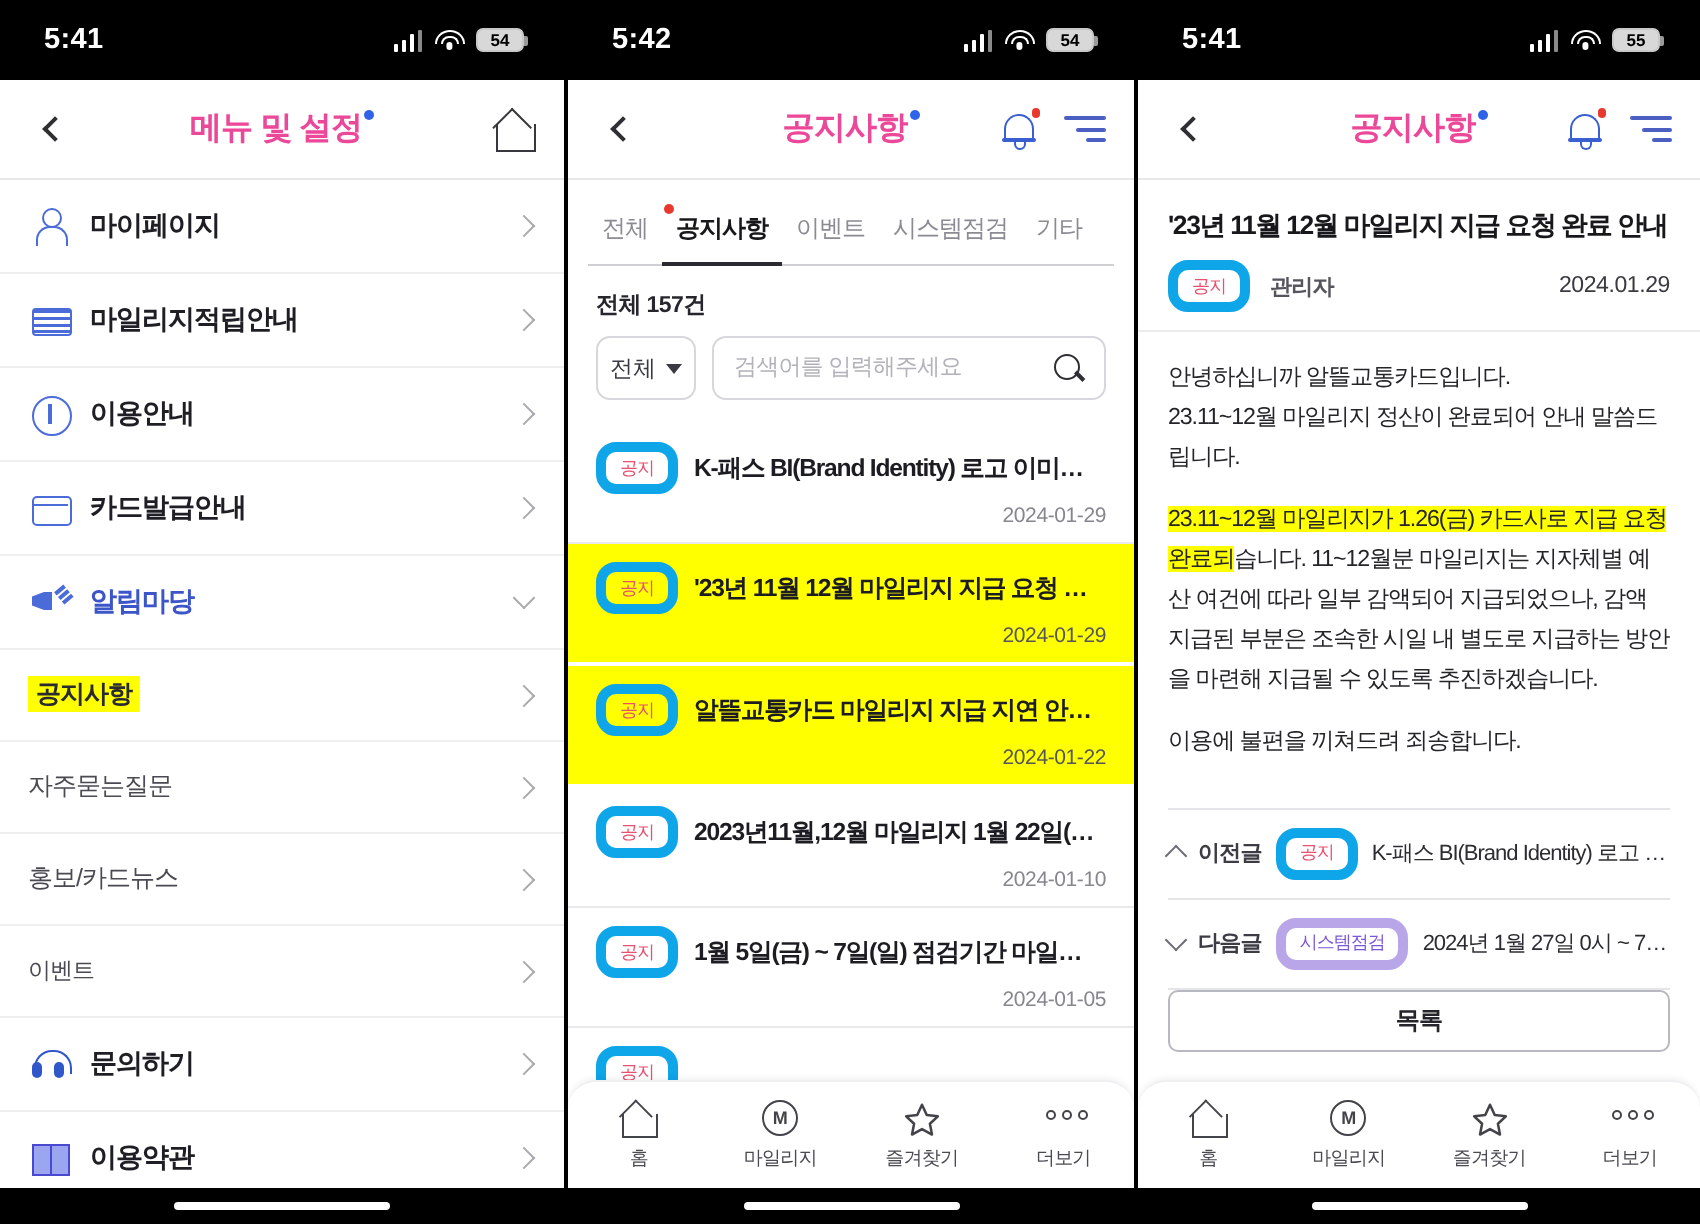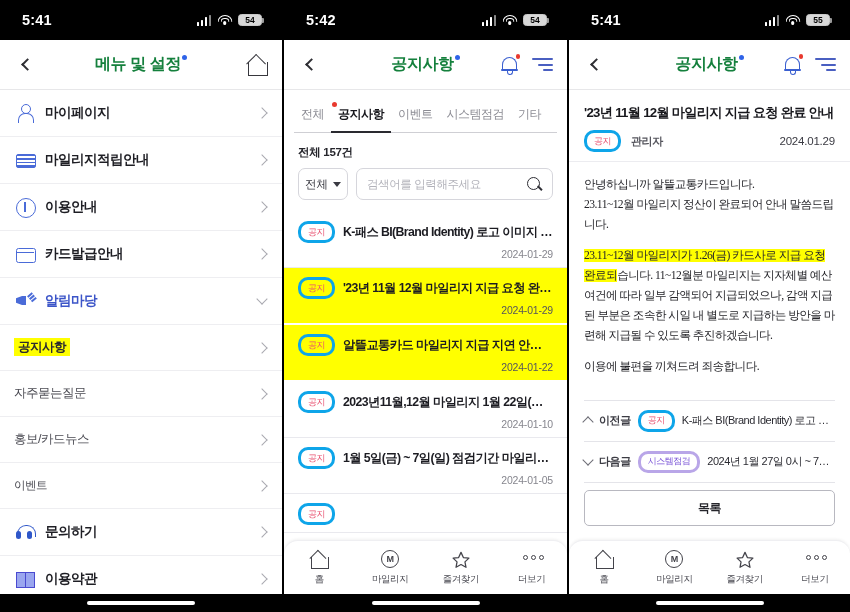--- a/index.html
+++ b/index.html
@@ -49,21 +49,21 @@
   .appbar {
     height: 50px; flex:0 0 50px; background:#fff;
     display:flex; align-items:center; position:relative;
     border-bottom: 1px solid #e7e7e9;
     padding: 0 14px;
   }
   .back-btn { width:26px; height:30px; display:flex; align-items:center; justify-content:center; cursor:pointer; }
   .chev-l { width:9px; height:9px; border-left:2px solid #2e2e33; border-bottom:2px solid #2e2e33; transform: rotate(45deg); }
   .appbar-title {
     position:absolute; left:0; right:0; text-align:center;
-    font-size:16px; font-weight:700; color:#15803d; letter-spacing:-0.4px;
+    font-size:16px; font-weight:700; color:#ec4899; letter-spacing:-0.4px;
     pointer-events:none;
   }
   .appbar-title .dot { display:inline-block; width:5px; height:5px; border-radius:50%;
     background:#2f63e8; vertical-align:top; margin-left:1px; margin-top:1px; }
   .appbar-right { margin-left:auto; display:flex; align-items:center; gap:13px; z-index:2; }
   .home-ic { width:22px; height:20px; position:relative; }
   .home-ic:before { content:""; position:absolute; left:2px; top:7px; width:18px; height:13px;
       border:1.8px solid #37373d; border-top:none; }
   .home-ic:after { content:""; position:absolute; left:2.6px; top:2.2px; width:12.6px; height:12.6px;
       border-top:1.8px solid #37373d; border-right:1.8px solid #37373d; transform:rotate(-45deg); }
@@ -132,37 +132,37 @@
   .searchbox input::placeholder { color:#b2b2ba; }
   .mag { width:15px; height:15px; position:relative; flex:0 0 15px; cursor:pointer;}
   .mag:before { content:""; position:absolute; left:0; top:0; width:11px; height:11px; border:1.7px solid #2e2e35; border-radius:50%; }
   .mag:after  { content:""; position:absolute; left:9.5px; top:10px; width:5.5px; height:1.7px; background:#2e2e35; transform:rotate(45deg); }
 
   .notice-list { flex:1; overflow:hidden; }
   .nrow { padding: 9px 14px 7px; border-bottom:1px solid #e9e9ee; cursor:pointer; }
   .nrow.hl { background:#ffff00; border-bottom:2px solid #fff; }
   .nrow-top { display:flex; align-items:center; gap:8px; }
   .badge {
-    flex:0 0 auto; font-size:9px; border:3px solid #0ea5e9; color:#e8506f;
+    flex:0 0 auto; font-size:9px; border:5px solid #0ea5e9; color:#e8506f;
     border-radius:10px; padding:1.5px 7px; letter-spacing:-0.5px; white-space:nowrap; background:transparent;
   }
   .badge.sys { border-color:#b9a6e8; color:#7c56d8; }
   .ntitle { font-size:12.3px; color:#1c1c22; font-weight:700; letter-spacing:-0.6px; white-space:nowrap; overflow:hidden; text-overflow:ellipsis; }
   .nrow.hl .ntitle { font-weight:700; }
   .ndate { text-align:right; font-size:10.5px; color:#86868e; margin-top:5px; letter-spacing:-0.2px;}
   .nrow.hl .ndate { color:#55555c; }
 
   
   .detail { flex:1; background:#fff; display:flex; flex-direction:column; overflow:hidden; }
   .d-head { padding: 14px 15px 9px; border-bottom:1px solid #ececf0; }
   .d-title { font-size:13.2px; font-weight:700; color:#17171c; letter-spacing:-0.7px; line-height:1.4; }
   .d-meta { display:flex; align-items:center; gap:10px; margin-top:8px; }
   .d-author { font-size:11px; color:#55555d; font-weight:700; letter-spacing:-0.4px;}
   .d-date { margin-left:auto; font-size:11.5px; color:#3a3a42; letter-spacing:-0.2px;}
-  .d-body { padding: 13px 15px 10px; font-size:11.6px; line-height:1.72; color:#242429; letter-spacing:-0.55px;font-family:Liberation Serif, serif; }
+  .d-body { padding: 13px 15px 10px; font-size:11.6px; line-height:1.72; color:#242429; letter-spacing:-0.55px; }
   .d-body p { margin-bottom:11px; }
   .d-body .mark { background:#ffff00; }
   .d-nav { margin: 2px 15px 0; border-top:1px solid #e4e4e9; }
   .navrow { display:flex; align-items:center; gap:7px; padding: 9px 0; border-bottom:1px solid #e4e4e9; cursor:pointer; }
   .navrow .ar { width:8px; height:8px; border-top:1.6px solid #6c6c75; border-left:1.6px solid #6c6c75; transform:rotate(45deg); margin-top:3px; flex:0 0 8px;}
   .navrow.next .ar { transform:rotate(-135deg); margin-top:-3px; }
   .nav-label { font-size:11px; color:#3c3c44; font-weight:700; letter-spacing:-0.4px; flex:0 0 auto;}
   .nav-title { font-size:11px; color:#2c2c33; letter-spacing:-0.5px; white-space:nowrap; overflow:hidden; text-overflow:ellipsis; }
   .list-btn {
     margin: auto 15px 14px; height:36px; border:1px solid #b8b8c0; border-radius:5px;

